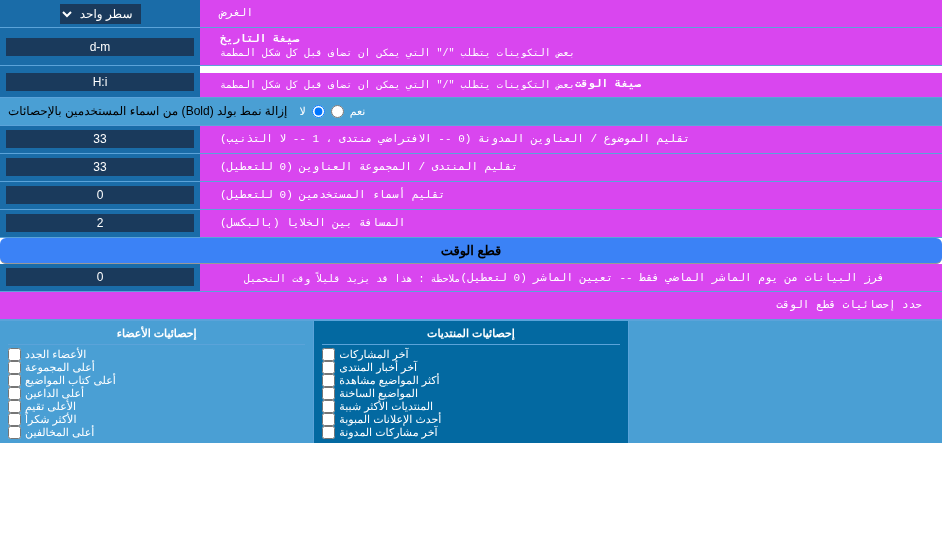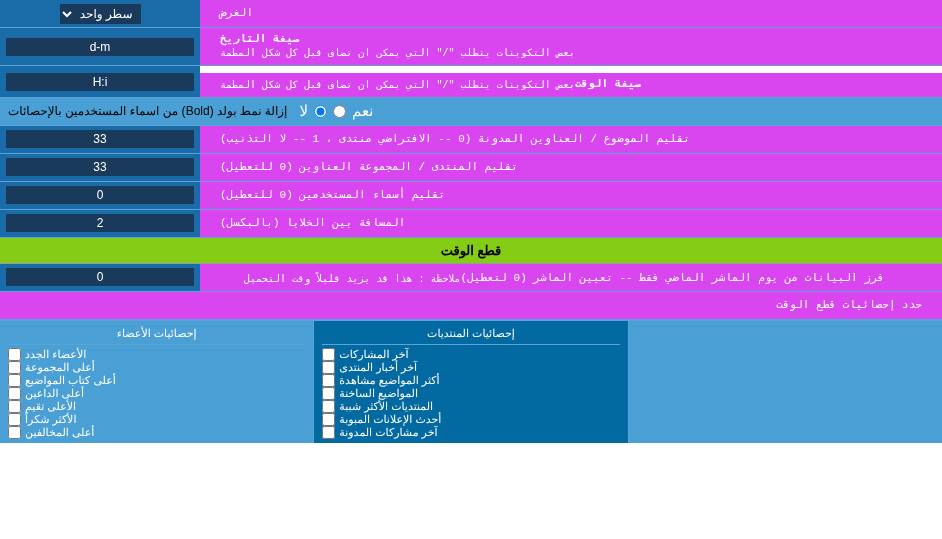--- a/index.html
+++ b/index.html
@@ -56,67 +56,68 @@
     .input-cell select {
       background: #1a3a5c;
       border: none;
       color: #fff;
       font-size: 12px;
       padding: 2px 4px;
       direction: rtl;
     }
 
     .section-header {
-      background: #84cc16;
+      background: #3b82f6;
       color: #000;
       font-weight: bold;
       font-size: 13px;
       text-align: center;
       padding: 5px;
       border-bottom: 1px solid #999;
+      border-radius: 6px;
     }
 
     .radio-cell {
       background: #4a9fd4;
       flex: 1;
       display: flex;
       align-items: center;
       justify-content: flex-end;
       padding: 4px 8px;
       gap: 12px;
     }
 
     .radio-group {
       display: flex;
       align-items: center;
       gap: 6px;
     }
 
     .radio-group label {
       color: #fff;
-      font-size: 15px;
+      font-size: 11px;
     }
 
     .checkbox-item {
       display: flex;
       align-items: center;
       justify-content: flex-end;
       gap: 4px;
       color: #fff;
       font-size: 11px;
     }
 
     .checkbox-item input[type="checkbox"] {
       margin: 0;
     }
 
     .col-header {
       color: #fff;
       font-size: 11px;
-      font-weight: normal;
+      font-weight: bold;
       text-align: center;
       padding: 2px 0 4px 0;
       border-bottom: 1px solid #5ba3d9;
       margin-bottom: 3px;
     }
 
     .dropdown-select {
       background: #1a3a5c;
       color: #fff;
       border: none;

